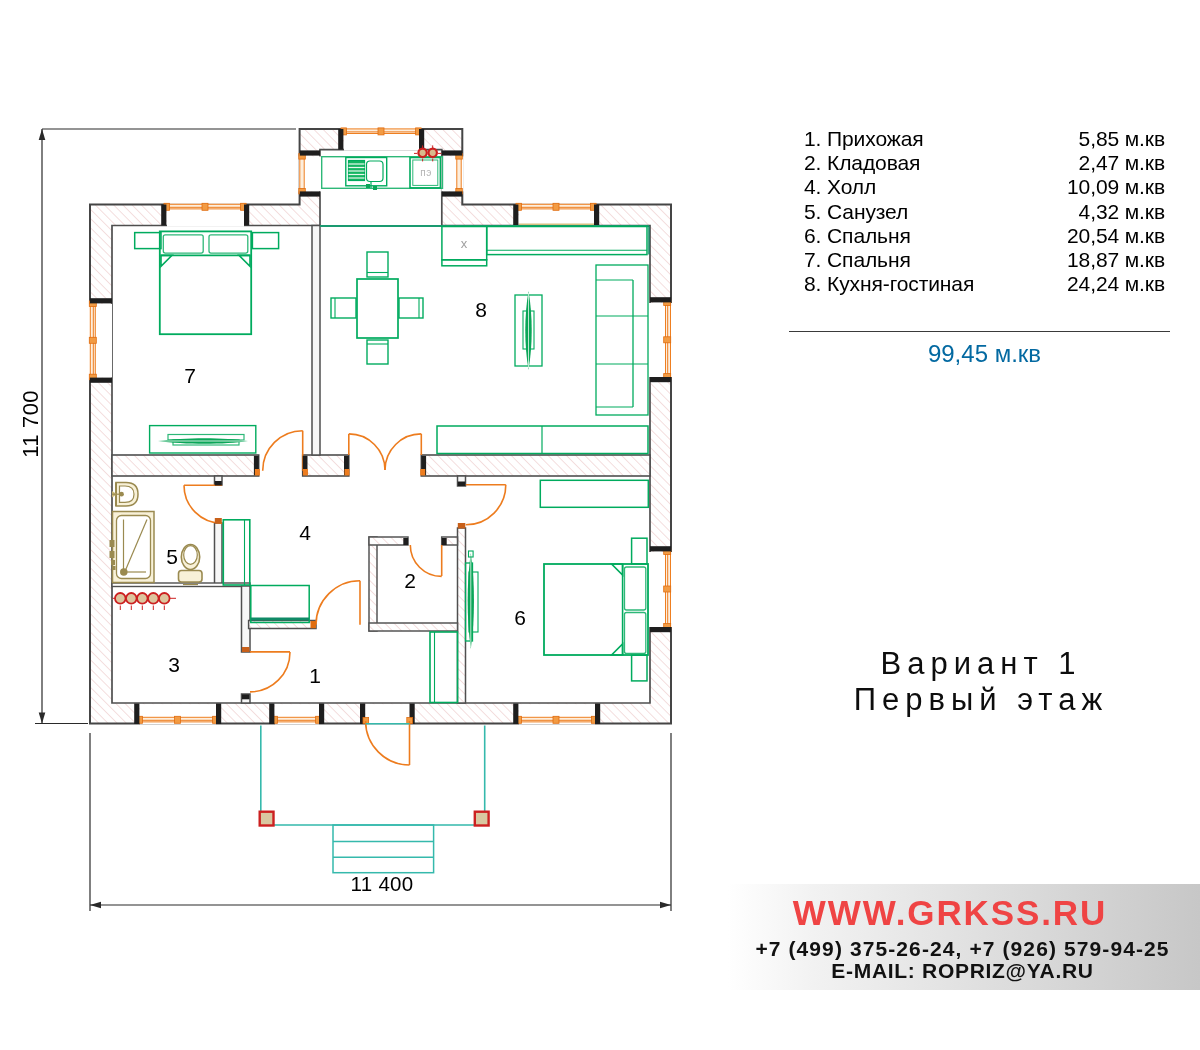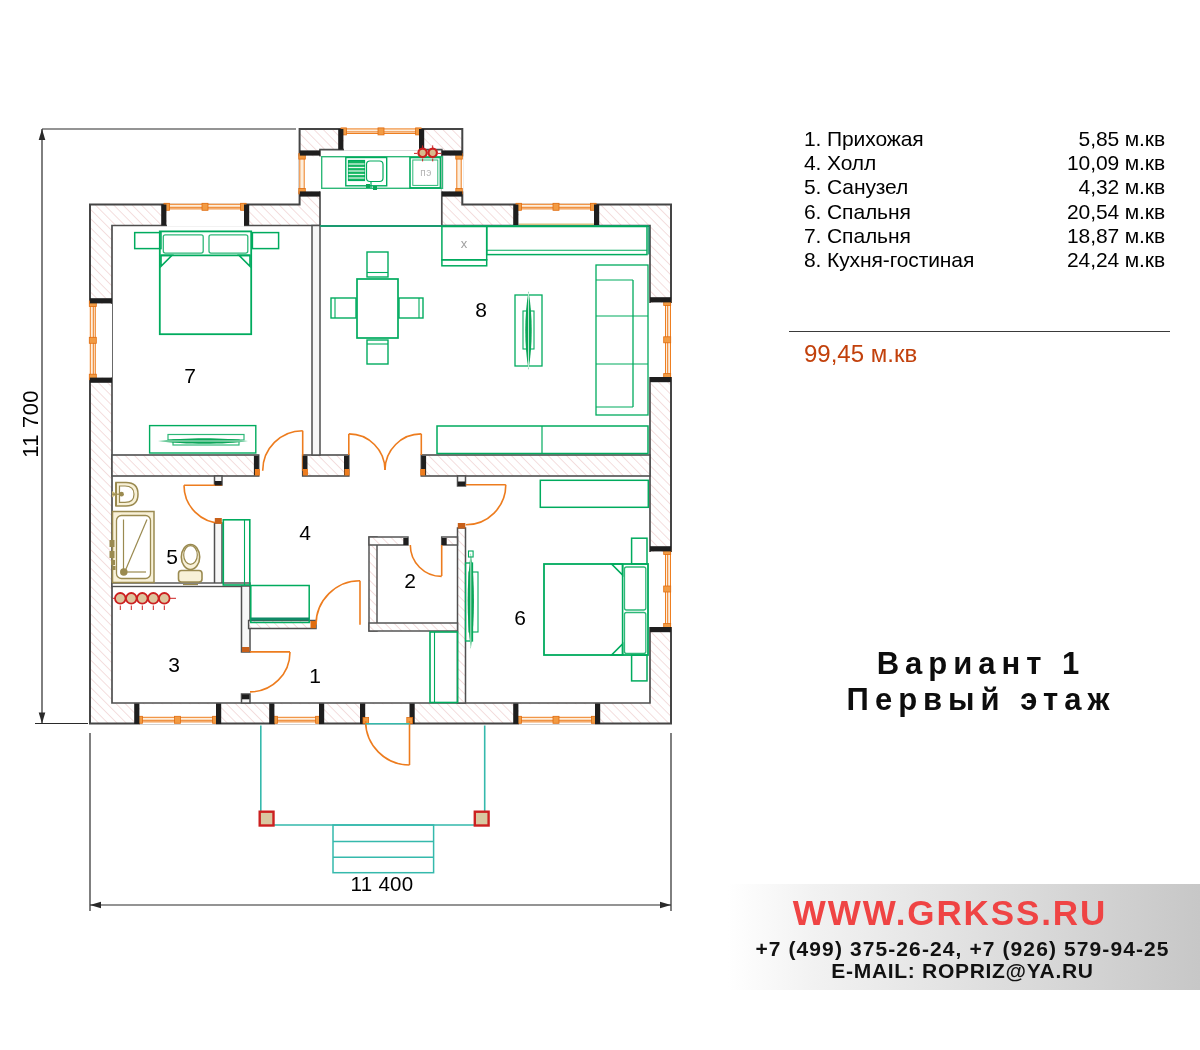--- a/index.html
+++ b/index.html
@@ -502,20 +502,24 @@
 </g>
 <text x="382" y="891" font-size="20.5" fill="#000" text-anchor="middle" letter-spacing="0.3">11 400</text>
 </svg>
 
 <div class="abs" style="left:804px;top:127px;width:361px;font-size:21px;color:#000;line-height:24.2px;letter-spacing:-0.1px;">
 <div class="row">
         <span>1.&nbsp;Прихожая</span>
         <span>5,85 м.кв</span>
       </div>
 <div class="row">
+        <span>2.&nbsp;Кладовая</span>
+        <span>2,47 м.кв</span>
+      </div>
+<div class="row">
         <span>4.&nbsp;Холл</span>
         <span>10,09 м.кв</span>
       </div>
 <div class="row">
         <span>5.&nbsp;Санузел</span>
         <span>4,32 м.кв</span>
       </div>
 <div class="row">
         <span>6.&nbsp;Спальня</span>
         <span>20,54 м.кв</span>
@@ -525,23 +529,23 @@
         <span>18,87 м.кв</span>
       </div>
 <div class="row">
         <span>8.&nbsp;Кухня-гостиная</span>
         <span>24,24 м.кв</span>
       </div>
 </div>
 
 <div class="abs" style="left:789px;top:330.5px;width:381px;height:0;border-top:1.4px solid #3a3a3a;"></div>
 
-<div class="abs" style="left:804px;top:340px;width:361px;font-size:24px;color:#c2410c;text-align:left;">99,45 м.кв</div>
-
-<div class="abs" style="left:781px;top:646px;width:400px;text-align:center;font-size:31px;font-weight:bold;letter-spacing:6px;line-height:35.8px;color:#0d0d0d;">Вариант 1<br>Первый этаж</div>
+<div class="abs" style="left:804px;top:340px;width:361px;font-size:24px;color:#0369a1;text-align:center;">99,45 м.кв</div>
+
+<div class="abs" style="left:781px;top:646px;width:400px;text-align:center;font-size:31px;font-weight:normal;letter-spacing:6px;line-height:35.8px;color:#0d0d0d;">Вариант 1<br>Первый этаж</div>
 
 <div class="abs" style="left:728px;top:883.5px;width:472px;height:106px;background:linear-gradient(to right,#ffffff 0%,#f2f2f2 18%,#c7c7c7 100%);"></div>
 
 <div class="abs" style="left:700px;top:893px;width:500px;text-align:center;font-size:35px;font-weight:bold;letter-spacing:1.9px;color:#ef4444;">WWW.GRKSS.RU</div>
 
 <div class="abs" style="left:700px;top:937px;width:525px;text-align:center;font-size:21px;font-weight:bold;letter-spacing:1.1px;color:#111;">+7 (499) 375-26-24, +7 (926) 579-94-25</div>
 
 <div class="abs" style="left:700px;top:959px;width:525px;text-align:center;font-size:21px;font-weight:bold;letter-spacing:0.7px;color:#111;">E-MAIL: ROPRIZ@YA.RU</div>
 </div>
 

